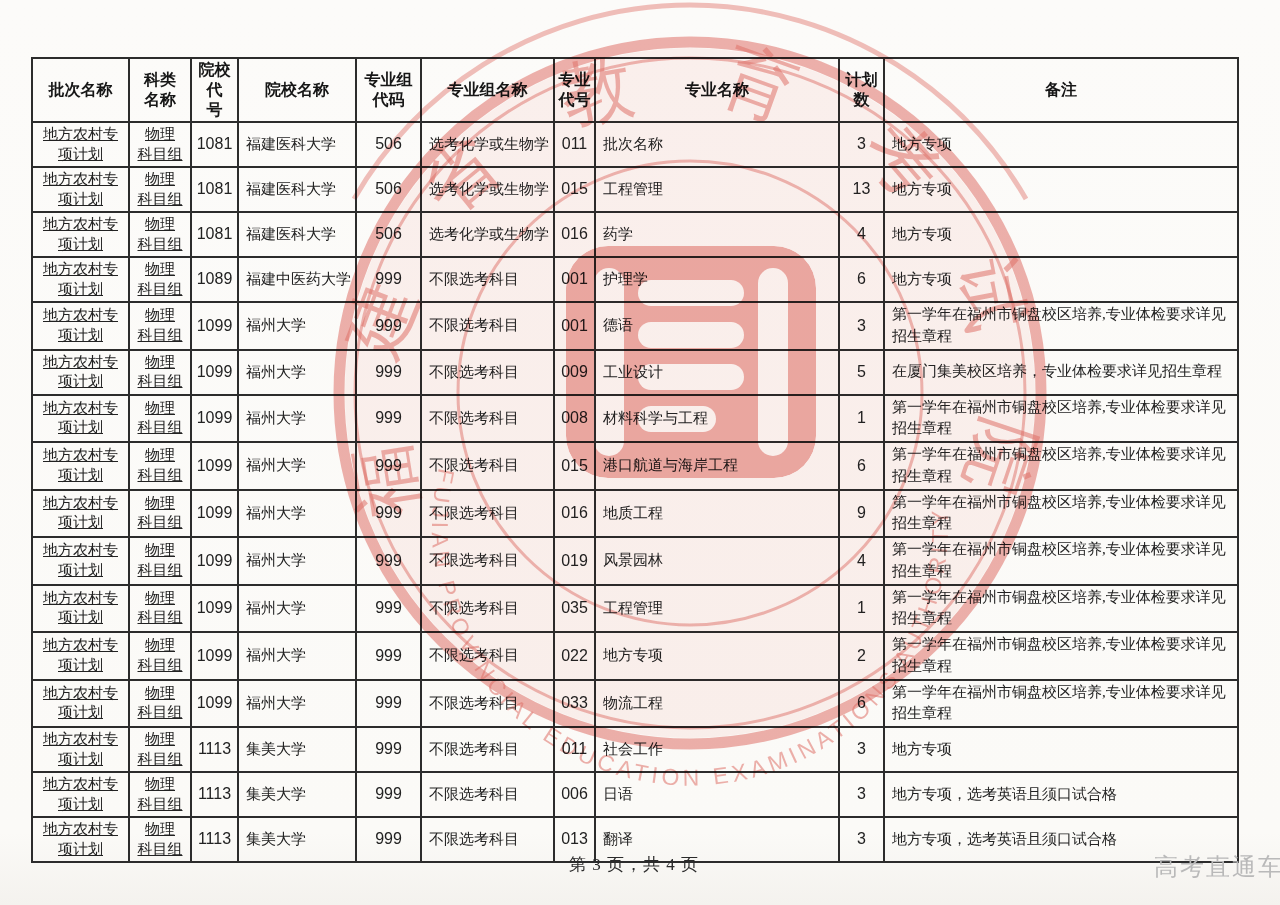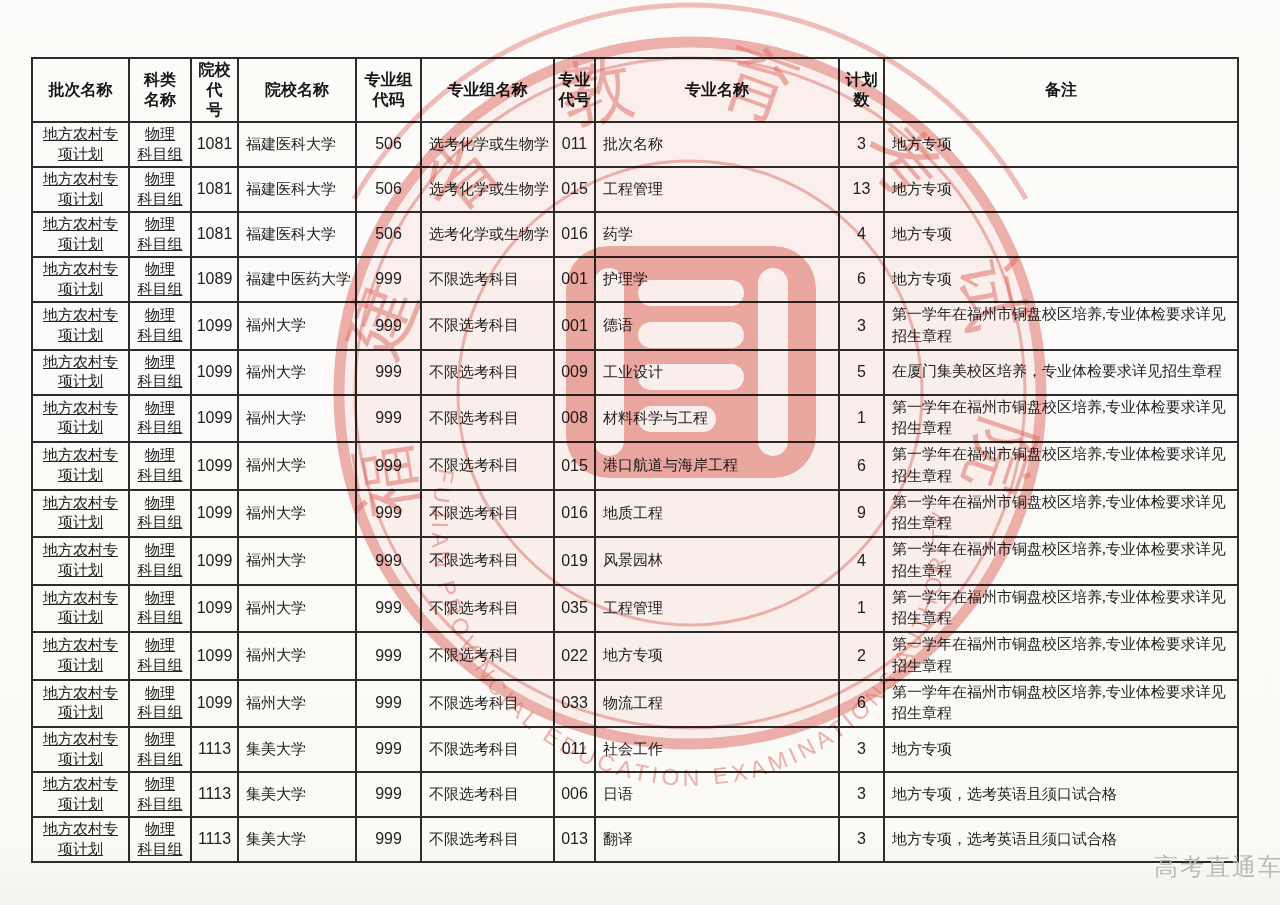--- a/index.html
+++ b/index.html
@@ -290,20 +290,21 @@
           <td class="c4">999</td>
           <td class="c5">不限选考科目</td>
           <td class="c6">013</td>
           <td class="c7">翻译</td>
           <td class="c8">3</td>
           <td class="c9">地方专项，选考英语且须口试合格</td>
         </tr>
       </tbody>
   </table>
 
+  <div class="footer-page">第 3 页，共 4 页</div>
   <div class="brand">高考直通车</div>
 
   <svg class="seal" viewBox="0 0 880 880" xmlns="http://www.w3.org/2000/svg">
     <defs>
       <path id="cnArc" d="M 177 563 A 290 290 0 1 1 703 563" fill="none"></path>
       <path id="enArc" d="M 191 507 A 258 258 0 1 0 689 507" fill="none"></path>
       <mask id="emblemMask">
         <rect x="316" y="293" width="250" height="232" rx="42" fill="#fff"></rect>
         <rect x="344" y="315" width="30" height="188" rx="15" fill="#000"></rect>
         <rect x="508" y="315" width="30" height="188" rx="15" fill="#000"></rect>

